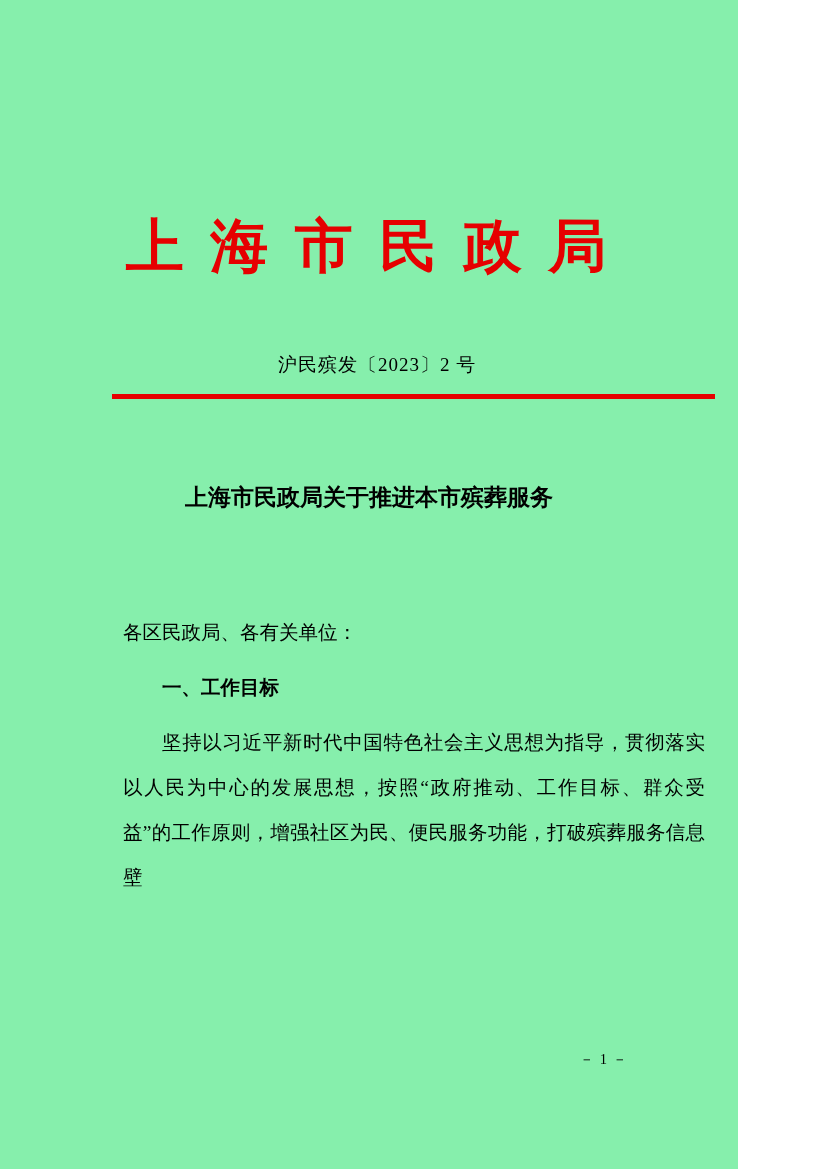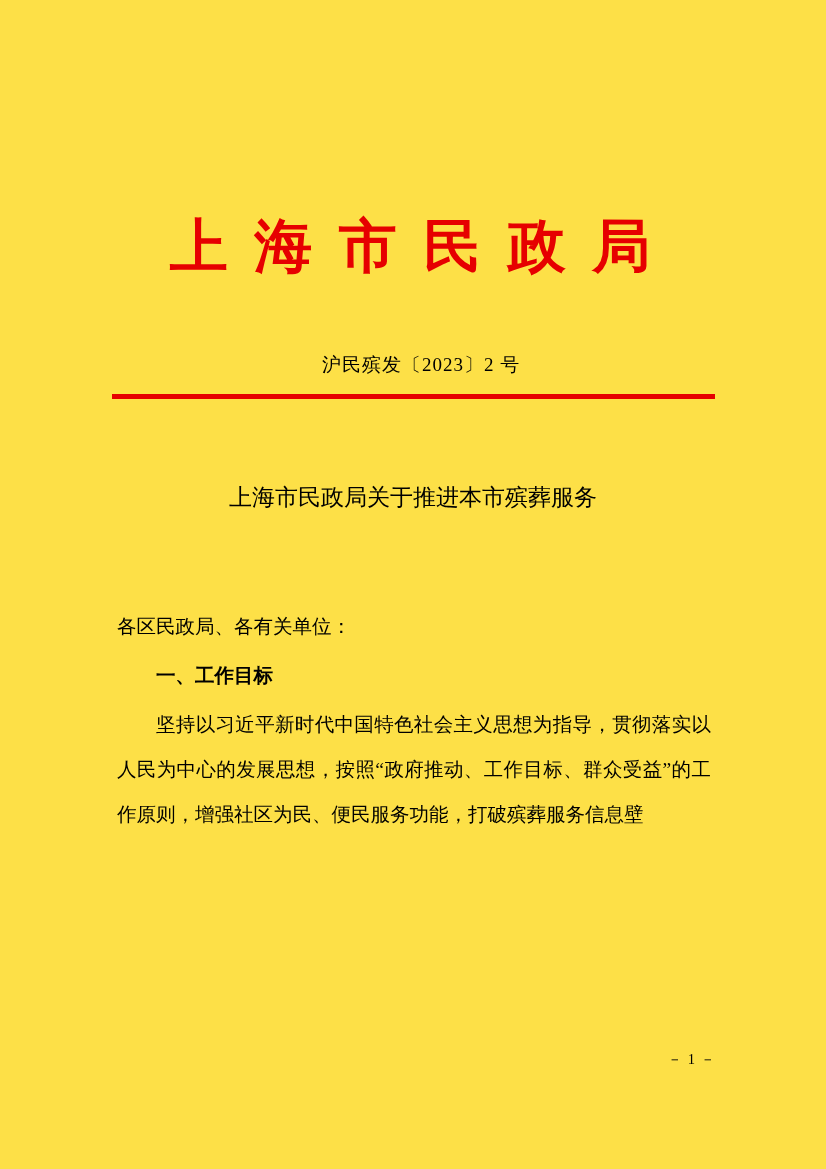--- a/index.html
+++ b/index.html
@@ -2,23 +2,23 @@
 <html><head>
 <meta charset="utf-8">
 <style>
   html, body {
     margin: 0;
     padding: 0;
     background: #ffffff;
   }
   .page {
     position: relative;
-    width: 826px;
+    width: 738px;
     height: 1169px;
-    background: #fde047;
+    background: #86efac;
     overflow: hidden;
     font-family: "Liberation Serif", "DejaVu Serif", serif;
     color: #000000;
   }
   .agency-title {
     position: absolute;
     top: 208px;
     left: 0;
     width: 100%;
     text-align: center;
@@ -45,37 +45,37 @@
     width: 603px;
     height: 5px;
     background: #e60000;
   }
   .doc-title {
     position: absolute;
     top: 470px;
     left: 0;
     width: 100%;
     text-align: center;
-    font-weight: normal;
+    font-weight: bold;
     font-size: 23px;
     line-height: 55px;
     font-family: "Liberation Sans", "DejaVu Sans", sans-serif;
     color: #000000;
   }
   .body-text {
     position: absolute;
     top: 600px;
     left: 113px;
     width: 602px;
     font-size: 19.5px;
     line-height: 45px;
     text-align: justify;
   }
   .body-text p {
-    margin: 4px;
+    margin: 10px;
   }
   .para {
     text-indent: 2em;
   }
   .section-heading {
     text-indent: 2em;
     font-weight: bold;
     font-family: Liberation Sans, sans-serif;
     font-size: 19.5px;
   }

